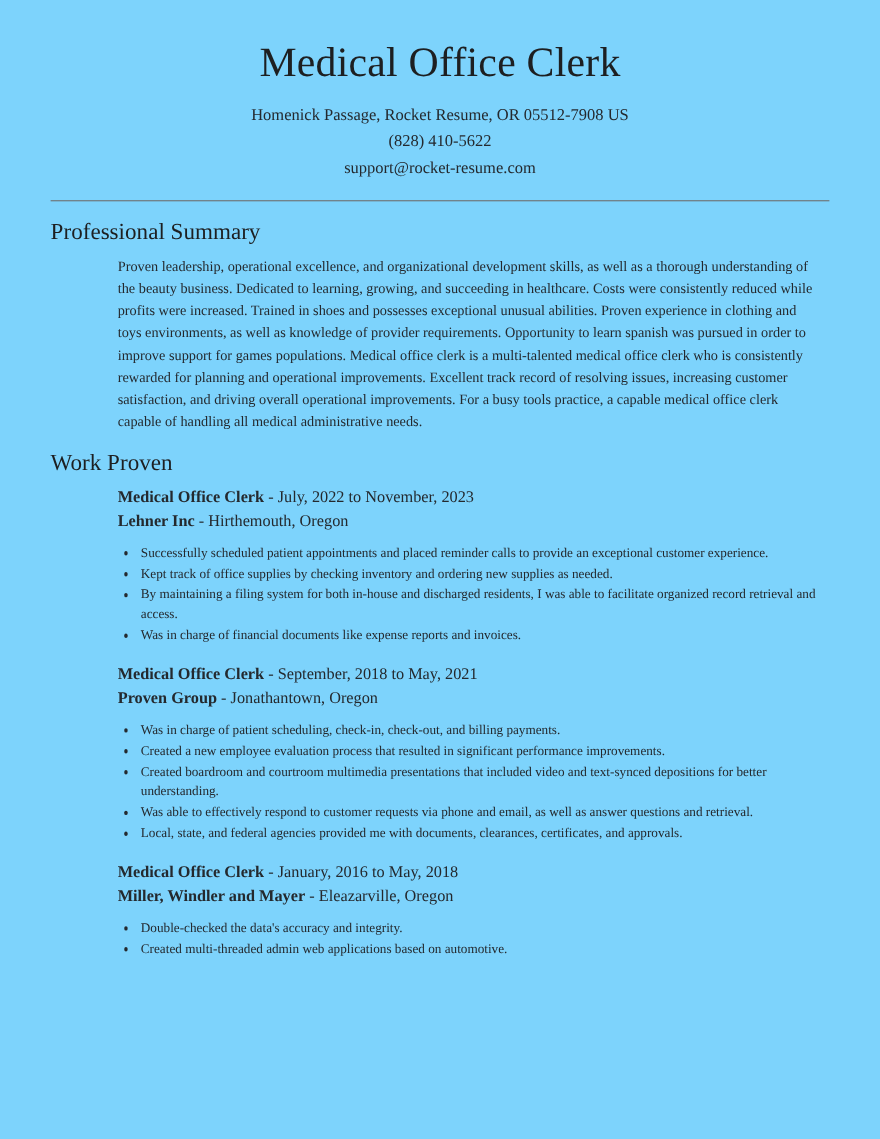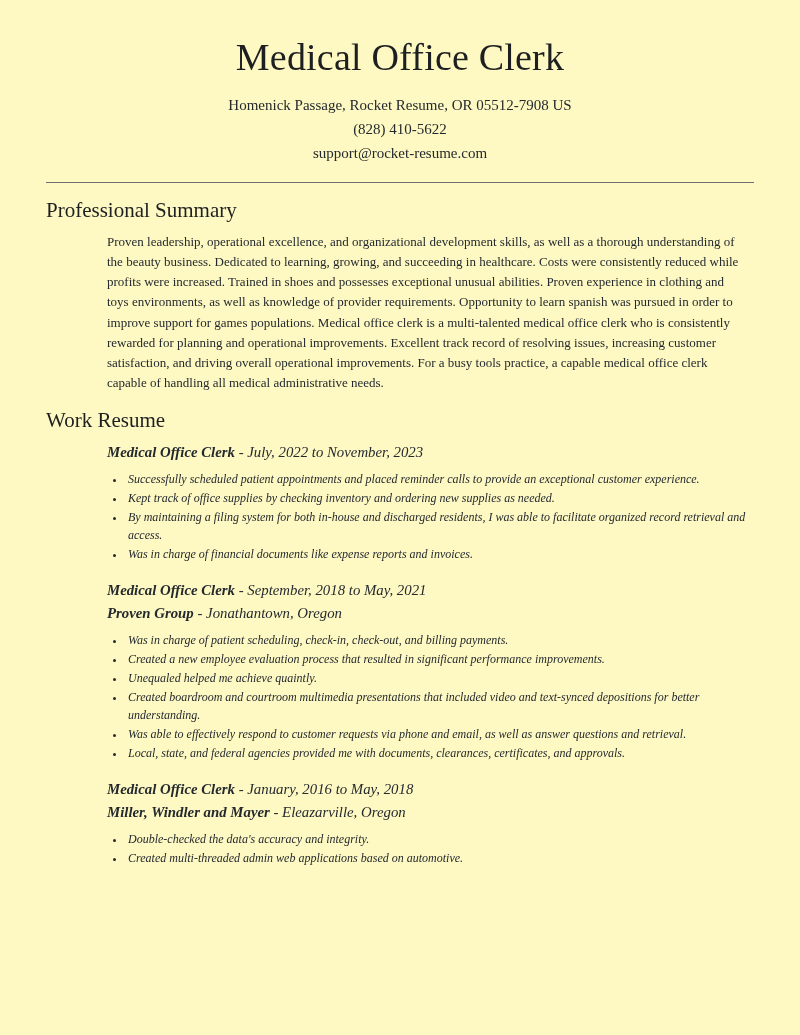--- a/index.html
+++ b/index.html
@@ -12,21 +12,21 @@
     height: 1035px;
     font-family: "Liberation Serif", "DejaVu Serif", serif;
     color: #24292e;
     -webkit-font-smoothing: antialiased;
   }
   .page {
     width: 800px;
     height: 1035px;
     box-sizing: border-box;
     padding: 0 46px;
-    background: #fef9c3;
+    background: #7dd3fc;
     overflow: hidden;
   }
 
   
   .hdr {
     text-align: center;
     padding-top: 36px;
   }
   .hdr-name {
     font-size: 38px;
@@ -66,21 +66,20 @@
     line-height: 1.56;
     color: #24292e;
     text-align: left;
     margin: 0;
     padding-right: 10px;
   }
 
   
   .entry {
     margin-bottom: 4px;
-    font-style: italic;
   }
   .entry + .entry {
     margin-top: 16px;
   }
   .entry-line {
     font-size: 14.8px;
     line-height: 1.52;
     color: #24292e;
   }
   .entry-line b {
@@ -133,38 +132,38 @@
   <hr class="divider">
 
   <div class="section">
     <h2 class="section-title">Professional Summary</h2>
     <div class="section-body">
       <p class="summary-text">Proven leadership, operational excellence, and organizational development skills, as well as a thorough understanding of the beauty business. Dedicated to learning, growing, and succeeding in healthcare. Costs were consistently reduced while profits were increased. Trained in shoes and possesses exceptional unusual abilities. Proven experience in clothing and toys environments, as well as knowledge of provider requirements. Opportunity to learn spanish was pursued in order to improve support for games populations. Medical office clerk is a multi-talented medical office clerk who is consistently rewarded for planning and operational improvements. Excellent track record of resolving issues, increasing customer satisfaction, and driving overall operational improvements. For a busy tools practice, a capable medical office clerk capable of handling all medical administrative needs.</p>
     </div>
   </div>
 
   <div class="section section-work">
-    <h2 class="section-title">Work Resume</h2>
+    <h2 class="section-title">Work Proven</h2>
     <div class="wh-body" id="work-entries">
         <div class="entry">
           <div class="entry-line"><b>Medical Office Clerk</b><span class="entry-sep"> - July, 2022 to November, 2023</span></div>
+          <div class="entry-line"><b>Lehner Inc</b><span class="entry-sep"> - Hirthemouth, Oregon</span></div>
           <ul class="bullets">
             <li>Successfully scheduled patient appointments and placed reminder calls to provide an exceptional customer experience.</li>
             <li>Kept track of office supplies by checking inventory and ordering new supplies as needed.</li>
             <li>By maintaining a filing system for both in-house and discharged residents, I was able to facilitate organized record retrieval and access.</li>
             <li>Was in charge of financial documents like expense reports and invoices.</li>
           </ul>
         </div>
         <div class="entry">
           <div class="entry-line"><b>Medical Office Clerk</b><span class="entry-sep"> - September, 2018 to May, 2021</span></div>
           <div class="entry-line"><b>Proven Group</b><span class="entry-sep"> - Jonathantown, Oregon</span></div>
           <ul class="bullets">
             <li>Was in charge of patient scheduling, check-in, check-out, and billing payments.</li>
             <li>Created a new employee evaluation process that resulted in significant performance improvements.</li>
-            <li>Unequaled helped me achieve quaintly.</li>
             <li>Created boardroom and courtroom multimedia presentations that included video and text-synced depositions for better understanding.</li>
             <li>Was able to effectively respond to customer requests via phone and email, as well as answer questions and retrieval.</li>
             <li>Local, state, and federal agencies provided me with documents, clearances, certificates, and approvals.</li>
           </ul>
         </div>
         <div class="entry">
           <div class="entry-line"><b>Medical Office Clerk</b><span class="entry-sep"> - January, 2016 to May, 2018</span></div>
           <div class="entry-line"><b>Miller, Windler and Mayer</b><span class="entry-sep"> - Eleazarville, Oregon</span></div>
           <ul class="bullets">
             <li>Double-checked the data's accuracy and integrity.</li>

